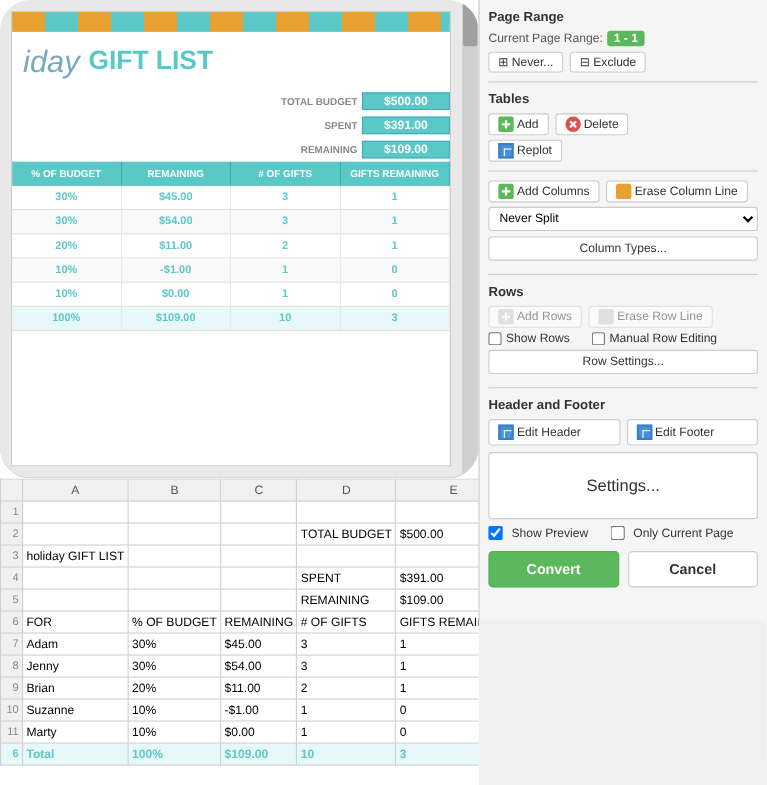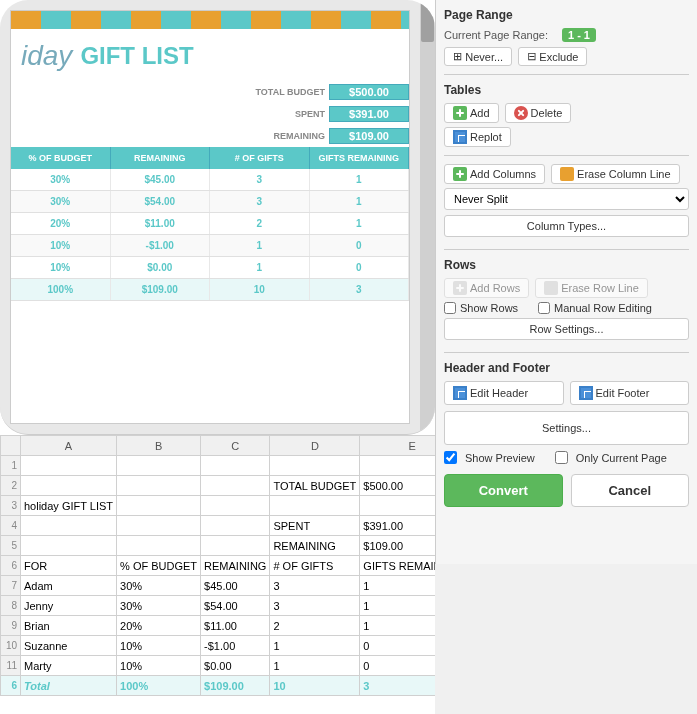--- a/index.html
+++ b/index.html
@@ -229,21 +229,21 @@
       color: white;
       padding: 1px 6px;
       border-radius: 3px;
       font-size: 11px;
       font-weight: bold;
     }
 
     .range-row {
       display: flex;
       align-items: center;
-      gap: 14px;
+      gap: 4px;
       margin-bottom: 5px;
     }
 
     .range-label {
       font-size: 11px;
       color: #555;
     }
 
     .btn-small {
       display: inline-flex;
@@ -440,25 +440,25 @@
 
     .show-preview-row {
       display: flex;
       align-items: center;
       gap: 8px;
       margin-bottom: 6px;
     }
 
     .settings-btn {
       width: 100%;
-      padding: 10px;
+      padding: 21px;
       background: white;
       border: 1px solid #ccc;
       border-radius: 3px;
-      font-size: 11px;
+      font-size: 15px;
       cursor: pointer;
       color: #333;
       margin-bottom: 6px;
     }
 
     .total-row td {
       background: #e8f8f8 !important;
       font-weight: bold;
       color: #5bc8c8 !important;
     }
@@ -641,21 +641,21 @@
           <tr>
             <td class="row-num">11</td>
             <td>Marty</td>
             <td>10%</td>
             <td>$0.00</td>
             <td>1</td>
             <td>0</td>
           </tr>
           <tr class="total-row">
             <td class="row-num">6</td>
-            <td style="font-weight: bold; background: rgb(232, 248, 248); font-style: italic;">Total</td>
+            <td style="font-weight: bold; background: rgb(232, 248, 248);">Total</td>
             <td style="font-weight: bold; background: rgb(232, 248, 248);">100%</td>
             <td style="font-weight: bold; background: rgb(232, 248, 248);">$109.00</td>
             <td style="font-weight: bold; background: rgb(232, 248, 248);">10</td>
             <td style="font-weight: bold; background: rgb(232, 248, 248);">3</td>
           </tr>
         </tbody>
     </table>
   </div>
 </div>
 

